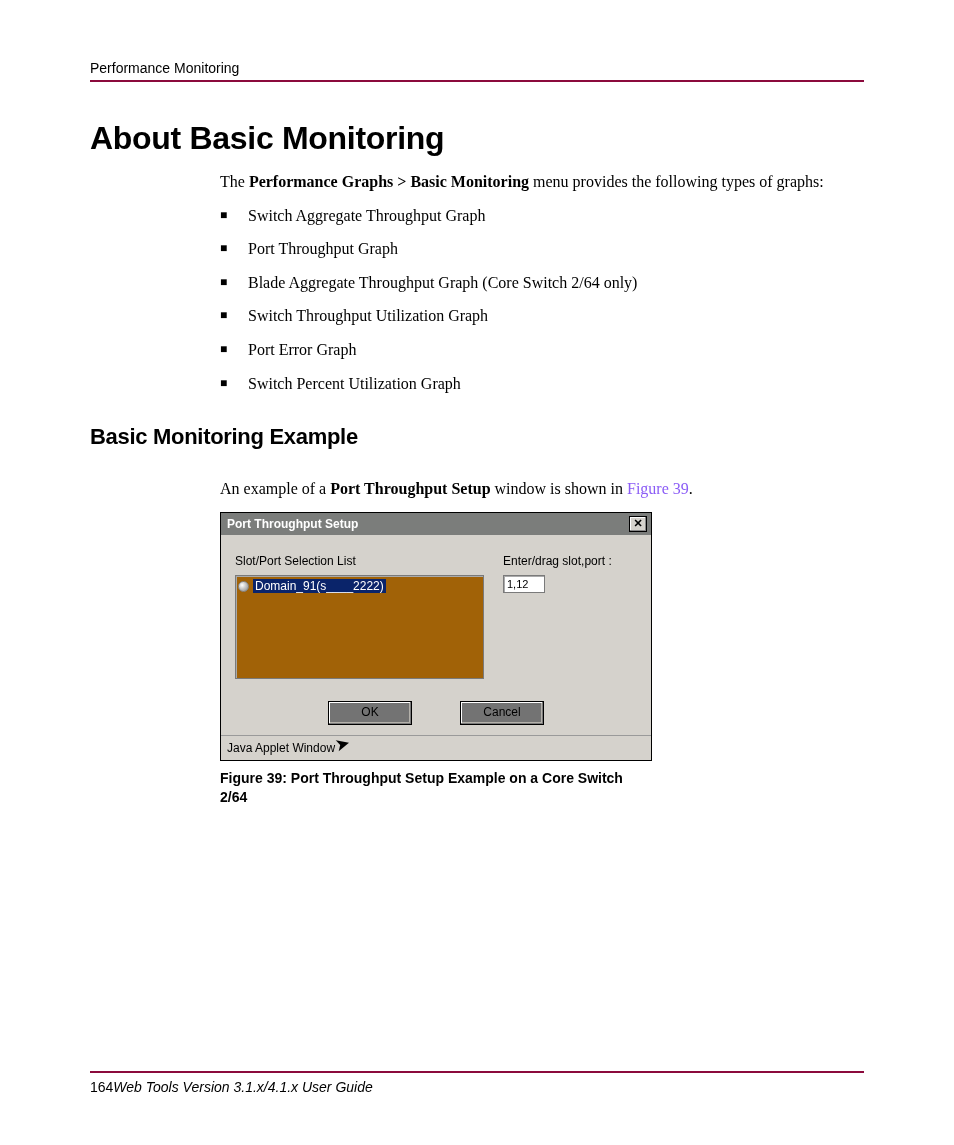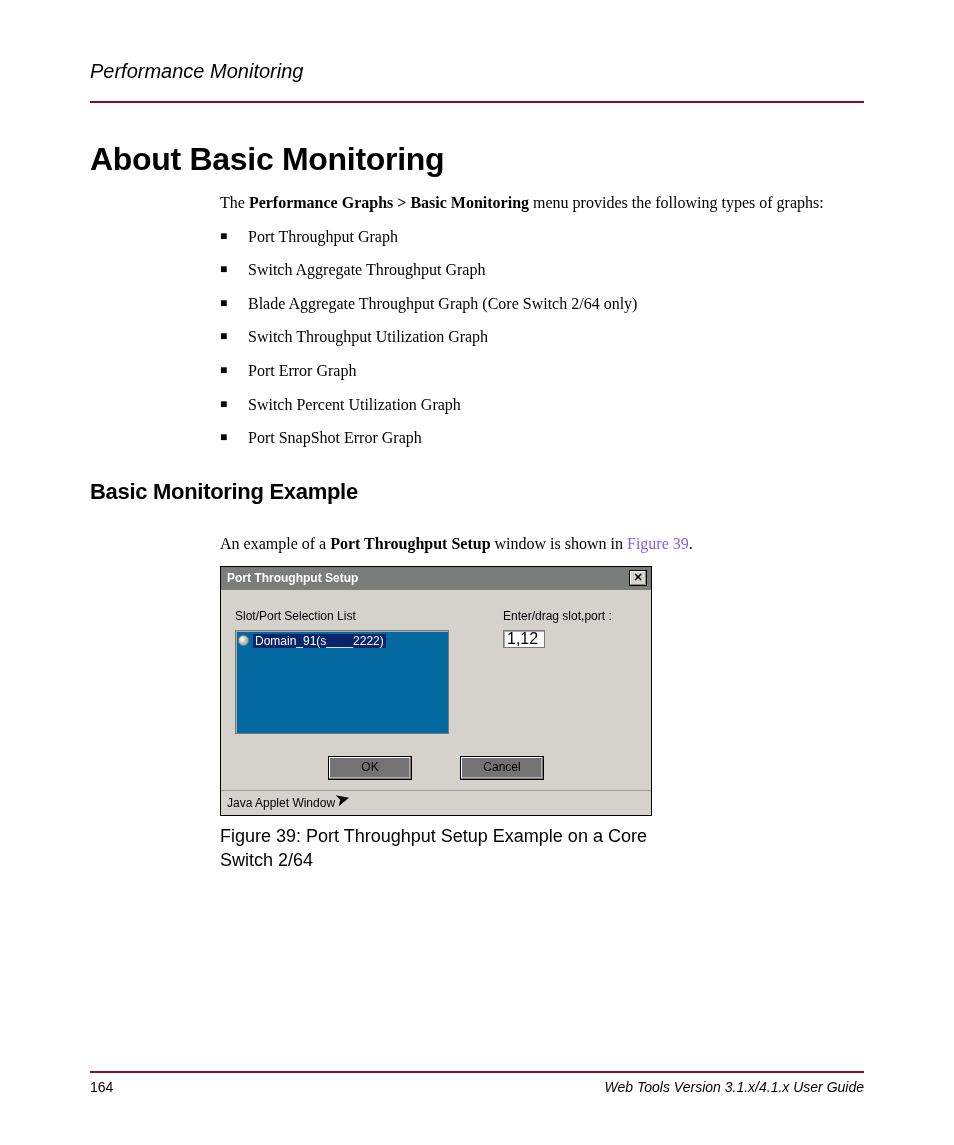--- a/index.html
+++ b/index.html
@@ -10,23 +10,22 @@
     width: 954px;
   }
   .page {
     padding: 60px 90px 50px 90px;
     box-sizing: border-box;
     min-height: 1145px;
     position: relative;
   }
   .runhead {
     font-family: Arial, Helvetica, sans-serif;
-    font-style: italic;
-    font-size: 20px;
-    margin-bottom: 18px;
+    font-size: 14px;
+    margin-bottom: 4px;
   }
   .rule-top {
     border-top: 2px solid #8b0a3c;
     margin-bottom: 38px;
   }
   h1.section {
     font-family: Arial, Helvetica, sans-serif;
     font-weight: bold;
     font-size: 32px;
     margin: 0 0 14px 0;
@@ -58,22 +57,22 @@
   ul.bullets li::before {
     content: "■";
     position: absolute;
     left: 0;
     top: 2px;
     font-size: 12px;
   }
   .xref { color: #8b5cf6; }
   .figcap {
     font-family: Arial, Helvetica, sans-serif;
-    font-weight: normal;
-    font-size: 18px;
+    font-weight: bold;
+    font-size: 14px;
     margin-top: 8px;
   }
 
   
   .dlg-wrap { margin-top: 10px; width: 432px; }
   .dlg {
     border: 1px solid #000;
     background: #d5d2cc;
     font-family: Tahoma, Arial, sans-serif;
     font-size: 12px;
@@ -98,22 +97,22 @@
     line-height: 12px;
     text-align: center;
     color: #000;
   }
   .dlg-body { padding: 18px 14px 6px 14px; }
   .dlg-row { display: flex; }
   .dlg-col-left { width: 256px; }
   .dlg-col-right { flex: 1; margin-left: 12px; }
   .dlg-label { font-size: 12px; margin-bottom: 6px; color:#000; }
   .listbox {
-    width: 214px; height: 104px;
-    background: #0369a1;
+    width: 249px; height: 104px;
+    background: #a16207;
     border: 1px solid #7a7a7a;
     box-shadow: inset 1px 1px 0 #aaa;
     box-sizing: border-box;
     padding: 2px;
     position: relative;
   }
   .tree-item { display: flex; align-items: center; gap: 4px; height: 16px; }
   .tree-knob {
     width: 9px; height: 9px;
     border: 1px solid #888;
@@ -127,21 +126,21 @@
     padding: 0 2px;
     font-size: 12px;
     line-height: 14px;
   }
   .textbox {
     width: 42px; height: 18px;
     background: #fff;
     border: 1px solid #7a7a7a;
     box-shadow: inset 1px 1px 0 #aaa;
     box-sizing: border-box;
-    font-size: 16px;
+    font-size: 11px;
     padding: 1px 3px;
     line-height: 14px;
   }
   .dlg-buttons {
     display: flex;
     gap: 48px;
     justify-content: center;
     margin: 22px 0 4px 0;
   }
   .winbtn {
@@ -172,47 +171,45 @@
   .footer {
     position: absolute;
     left: 90px; right: 90px; bottom: 50px;
   }
   .rule-bottom {
     border-top: 2px solid #8b0a3c;
     margin-bottom: 6px;
   }
   .foot-row {
     display: flex;
-    justify-content: space-between;
     font-family: Arial, Helvetica, sans-serif;
     font-size: 14px;
   }
   .foot-right { font-style: italic; }
 </style>
 </head>
 <body>
 
 <div class="page">
   <div class="runhead">Performance Monitoring</div>
   <div class="rule-top"></div>
 
   <h1 class="section">About Basic Monitoring</h1>
 
   <div class="body-indent">
     <p>
       <span>The </span><strong>Performance Graphs &gt; Basic Monitoring</strong><span> menu provides the following types of graphs:</span>
     </p>
     <ul class="bullets">
+      <li>Switch Aggregate Throughput Graph</li>
       <li>Port Throughput Graph</li>
-      <li>Switch Aggregate Throughput Graph</li>
       <li>Blade Aggregate Throughput Graph (Core Switch 2/64 only)</li>
       <li>Switch Throughput Utilization Graph</li>
       <li>Port Error Graph</li>
       <li>Switch Percent Utilization Graph</li>
-      <li>Port SnapShot Error Graph</li>
     </ul>
   </div>
 
   <h2 class="subsection">Basic Monitoring Example</h2>
 
   <div class="body-indent">
     <p>
       <span>An example of a </span><strong>Port Throughput Setup</strong><span> window is shown in </span><span class="xref">Figure 39</span><span>.</span>
     </p>
 

